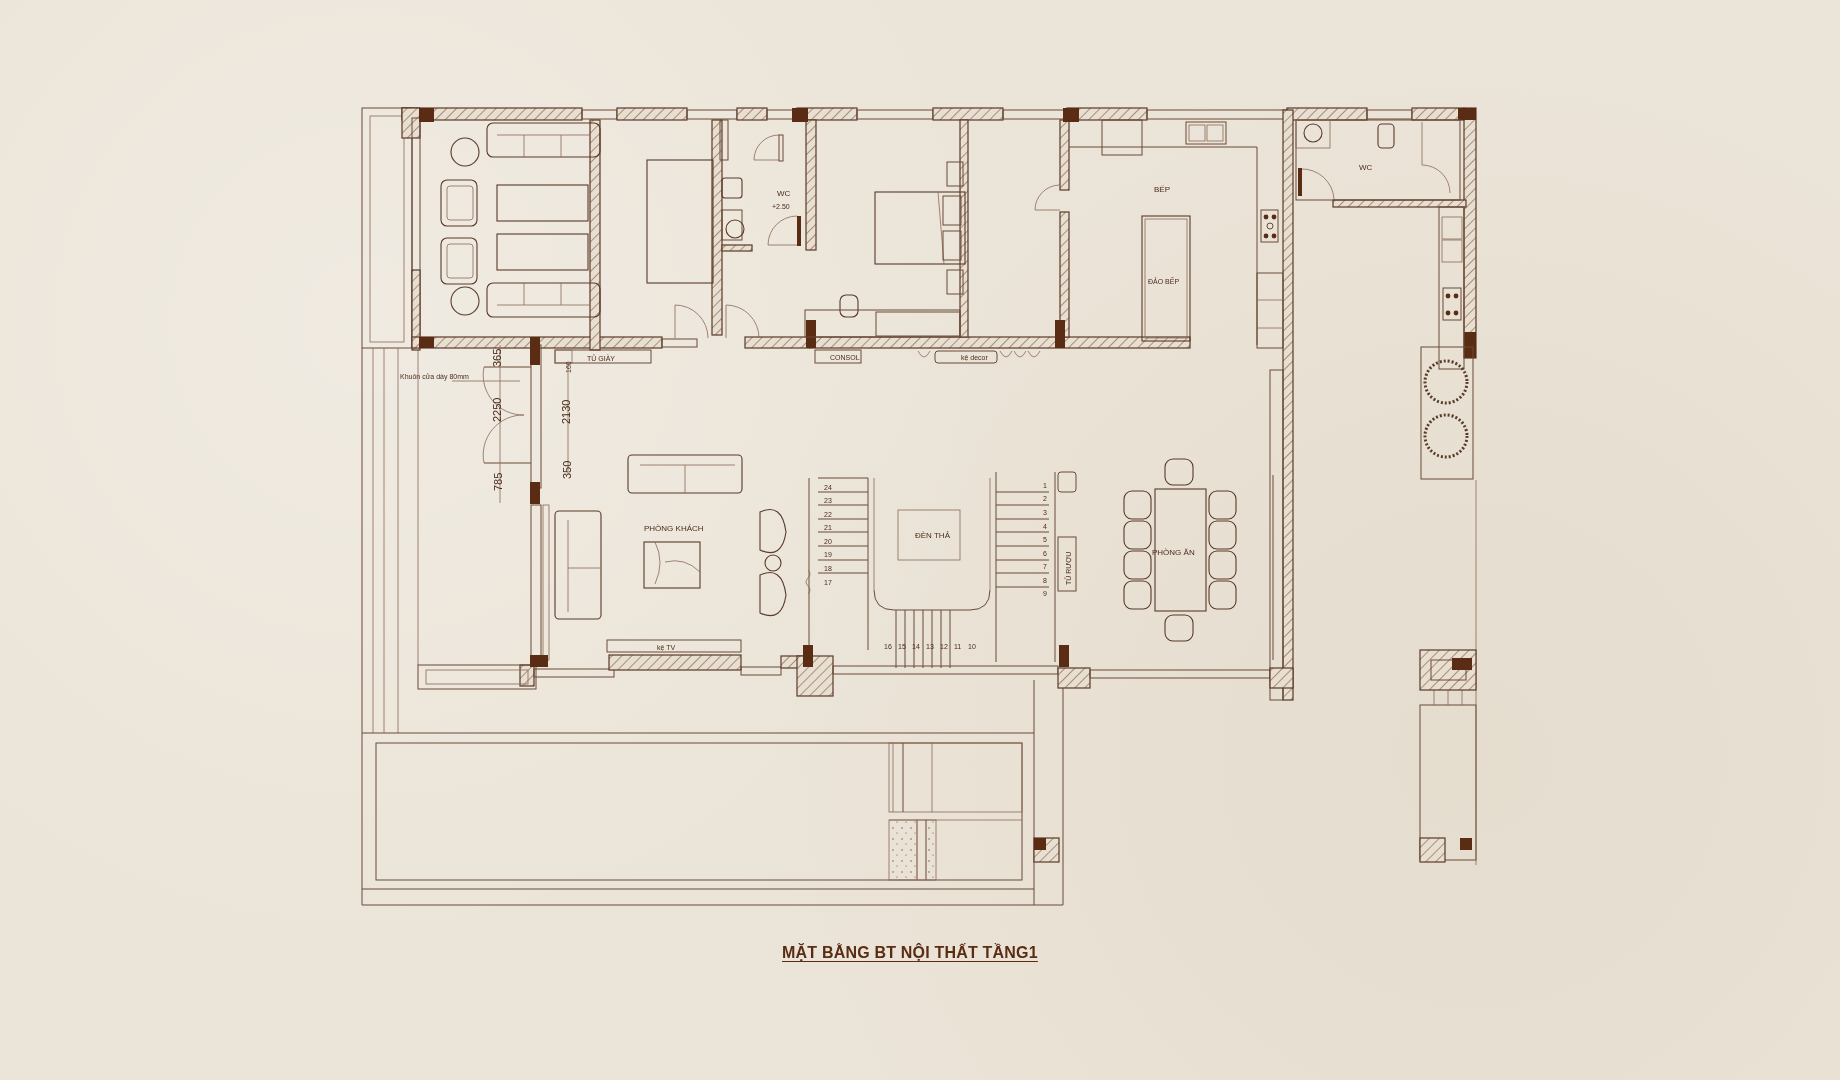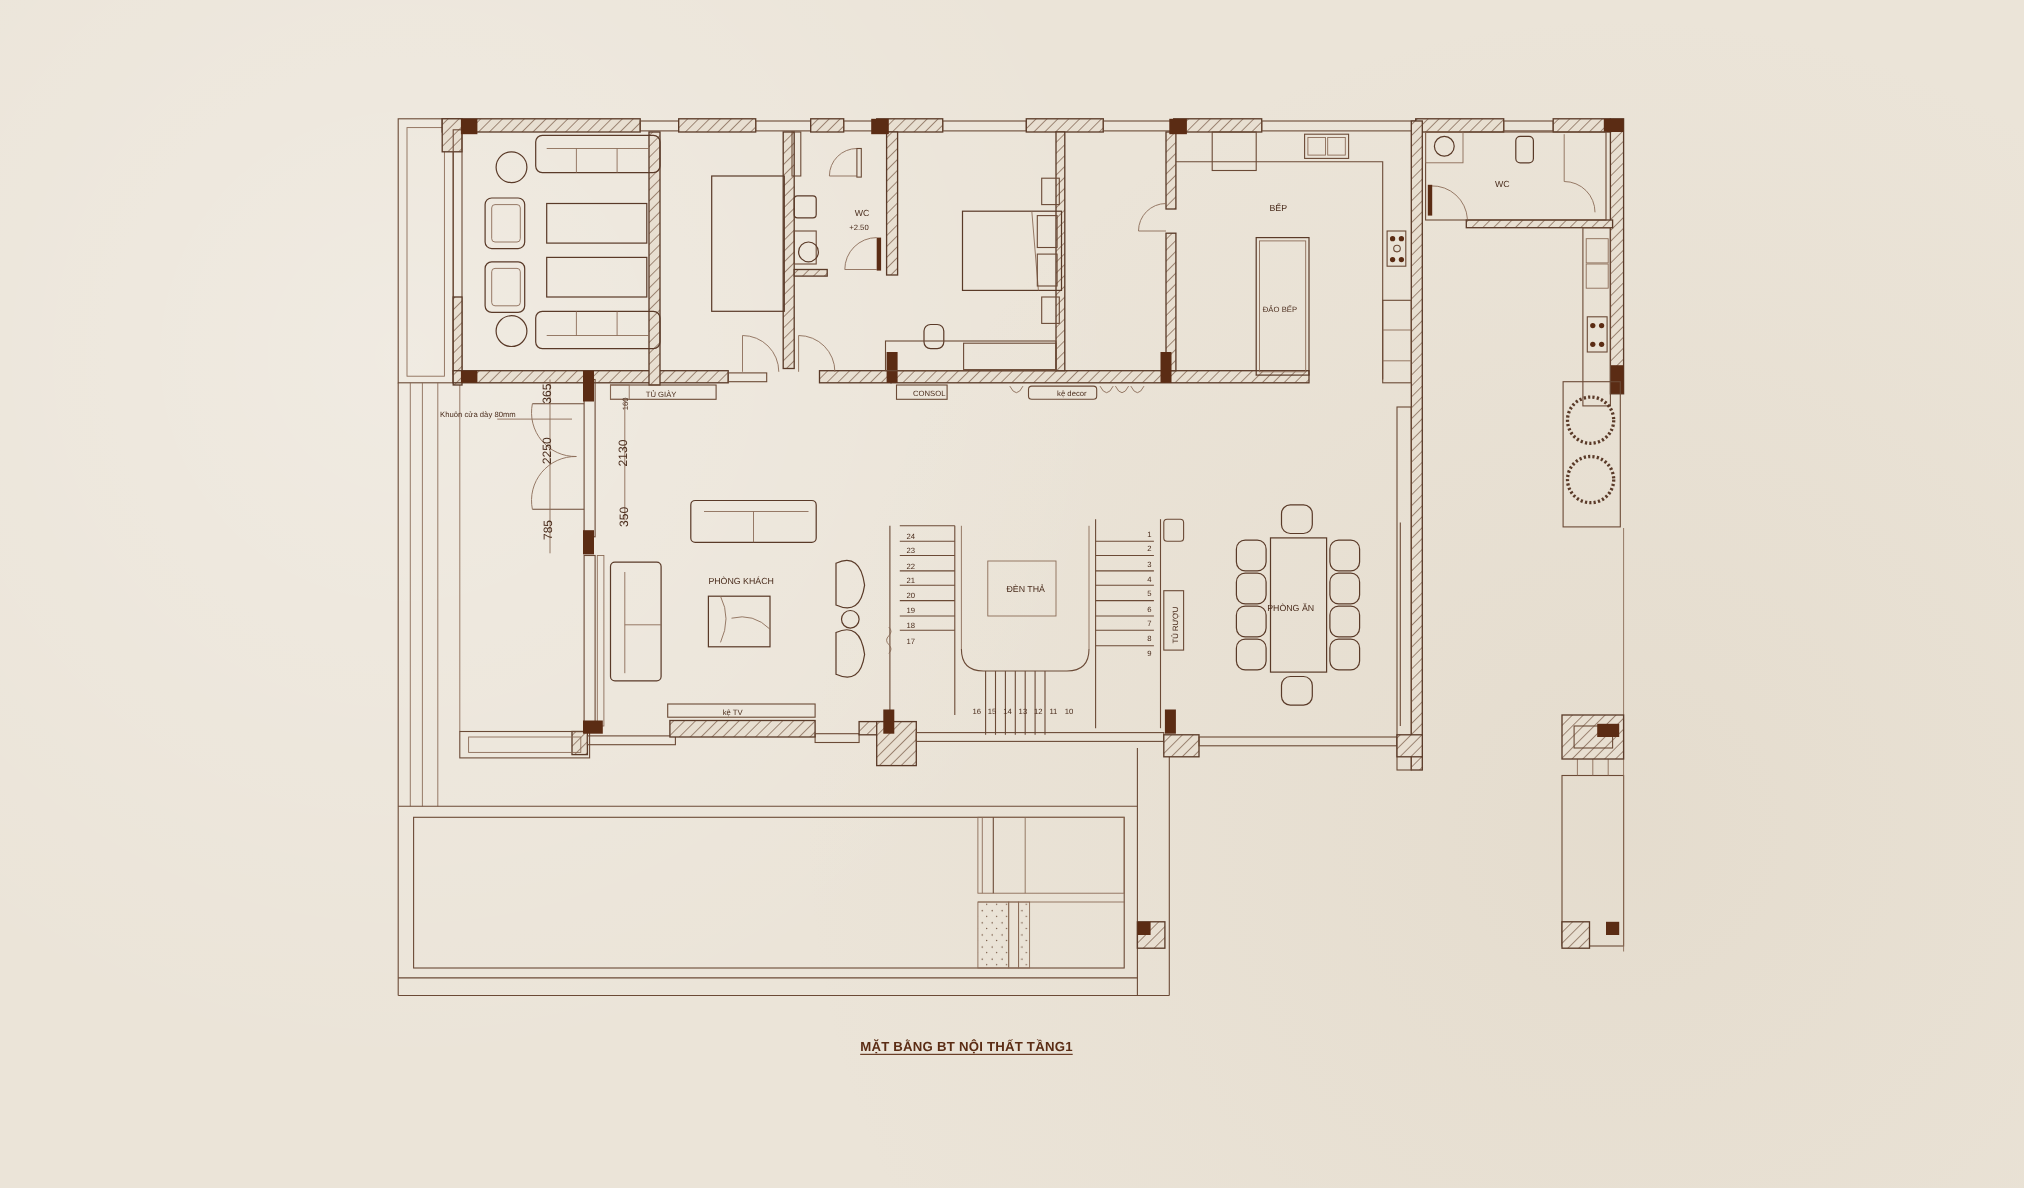--- a/index.html
+++ b/index.html
@@ -17,21 +17,21 @@
   .thinner { stroke: #8a6a55; stroke-width: 0.8; fill: none; }
   .hatch { fill: url(#hatch); stroke: #5a3a28; stroke-width: 1.2; }
   .col { fill: #5b2c14; }
   .furn { stroke: #5a3a28; stroke-width: 1.1; fill: none; }
   .lbl-sm { fill: #4a2c1c; font-family: "Liberation Sans", sans-serif; font-size: 8px; }
   .lbl-xs { fill: #4a2c1c; font-family: "Liberation Sans", sans-serif; font-size: 7px; }
   .dim { fill: #4a2c1c; font-family: "Liberation Sans Narrow", "Liberation Sans", sans-serif; font-size: 11px; }
   #title {
     position: absolute; left: 782px; top: 944px;
     font-family: "Liberation Sans", sans-serif; font-weight: bold;
-    font-size: 12px; color: #5b2c14; text-decoration: underline;
+    font-size: 16px; color: #5b2c14; text-decoration: underline;
     text-underline-offset: 3px; letter-spacing: 0.2px; white-space: nowrap;
   }
 </style>
 </head>
 <body>
 
 <svg id="plan" viewBox="0 0 1840 1080" xmlns="http://www.w3.org/2000/svg">
   <defs>
     <pattern id="hatch" patternUnits="userSpaceOnUse" width="7" height="7" patternTransform="rotate(45)">
       <rect width="7" height="7" fill="#e8dfd1"></rect>

